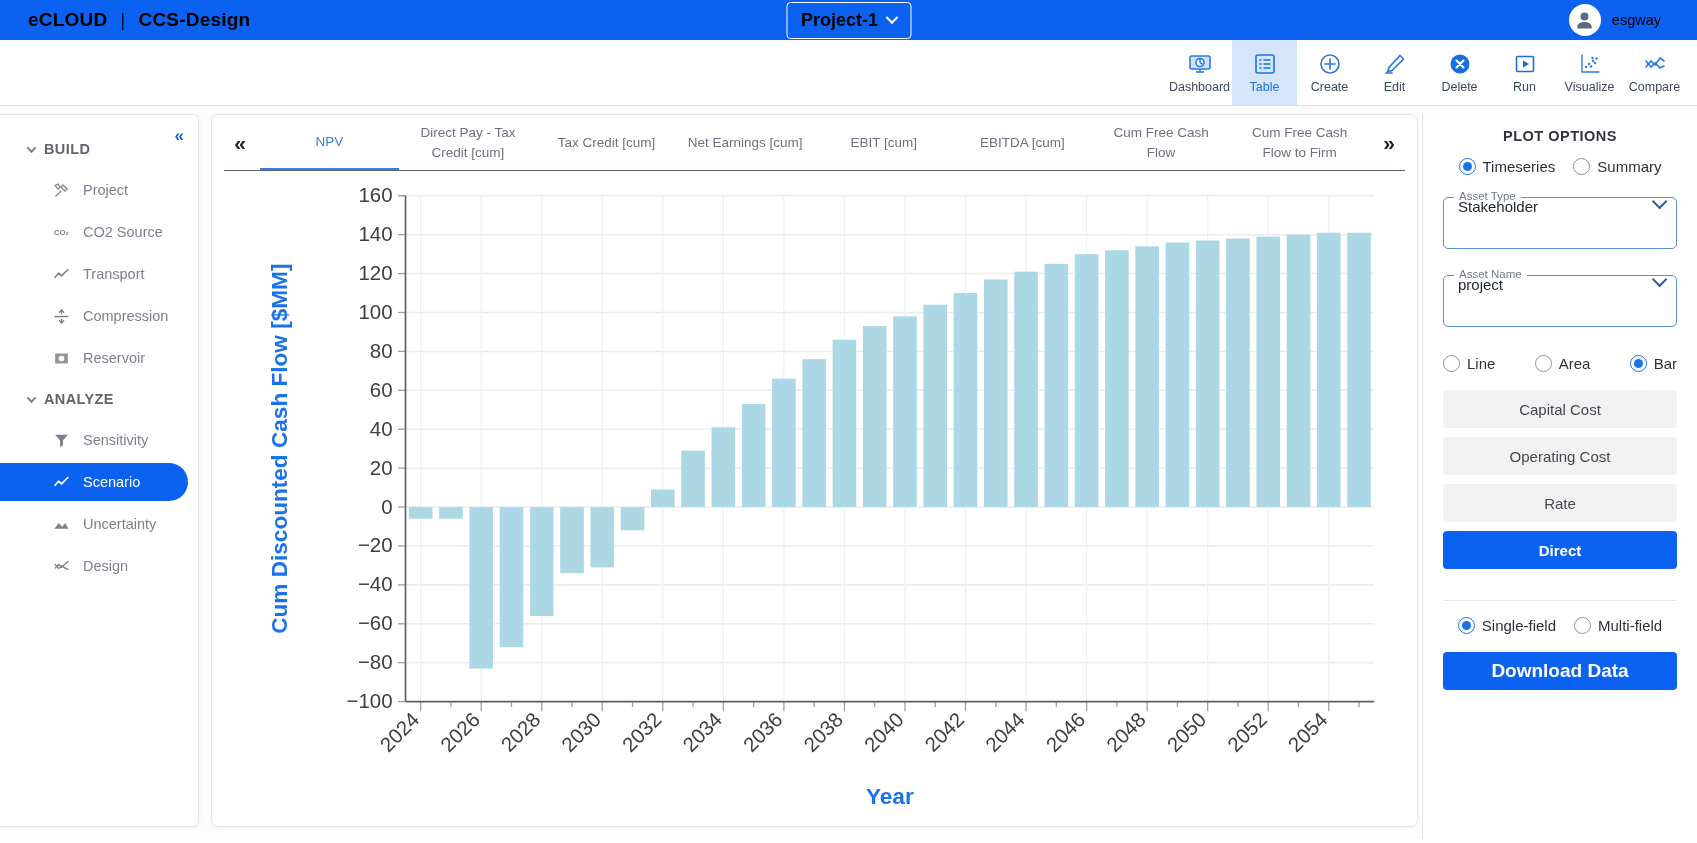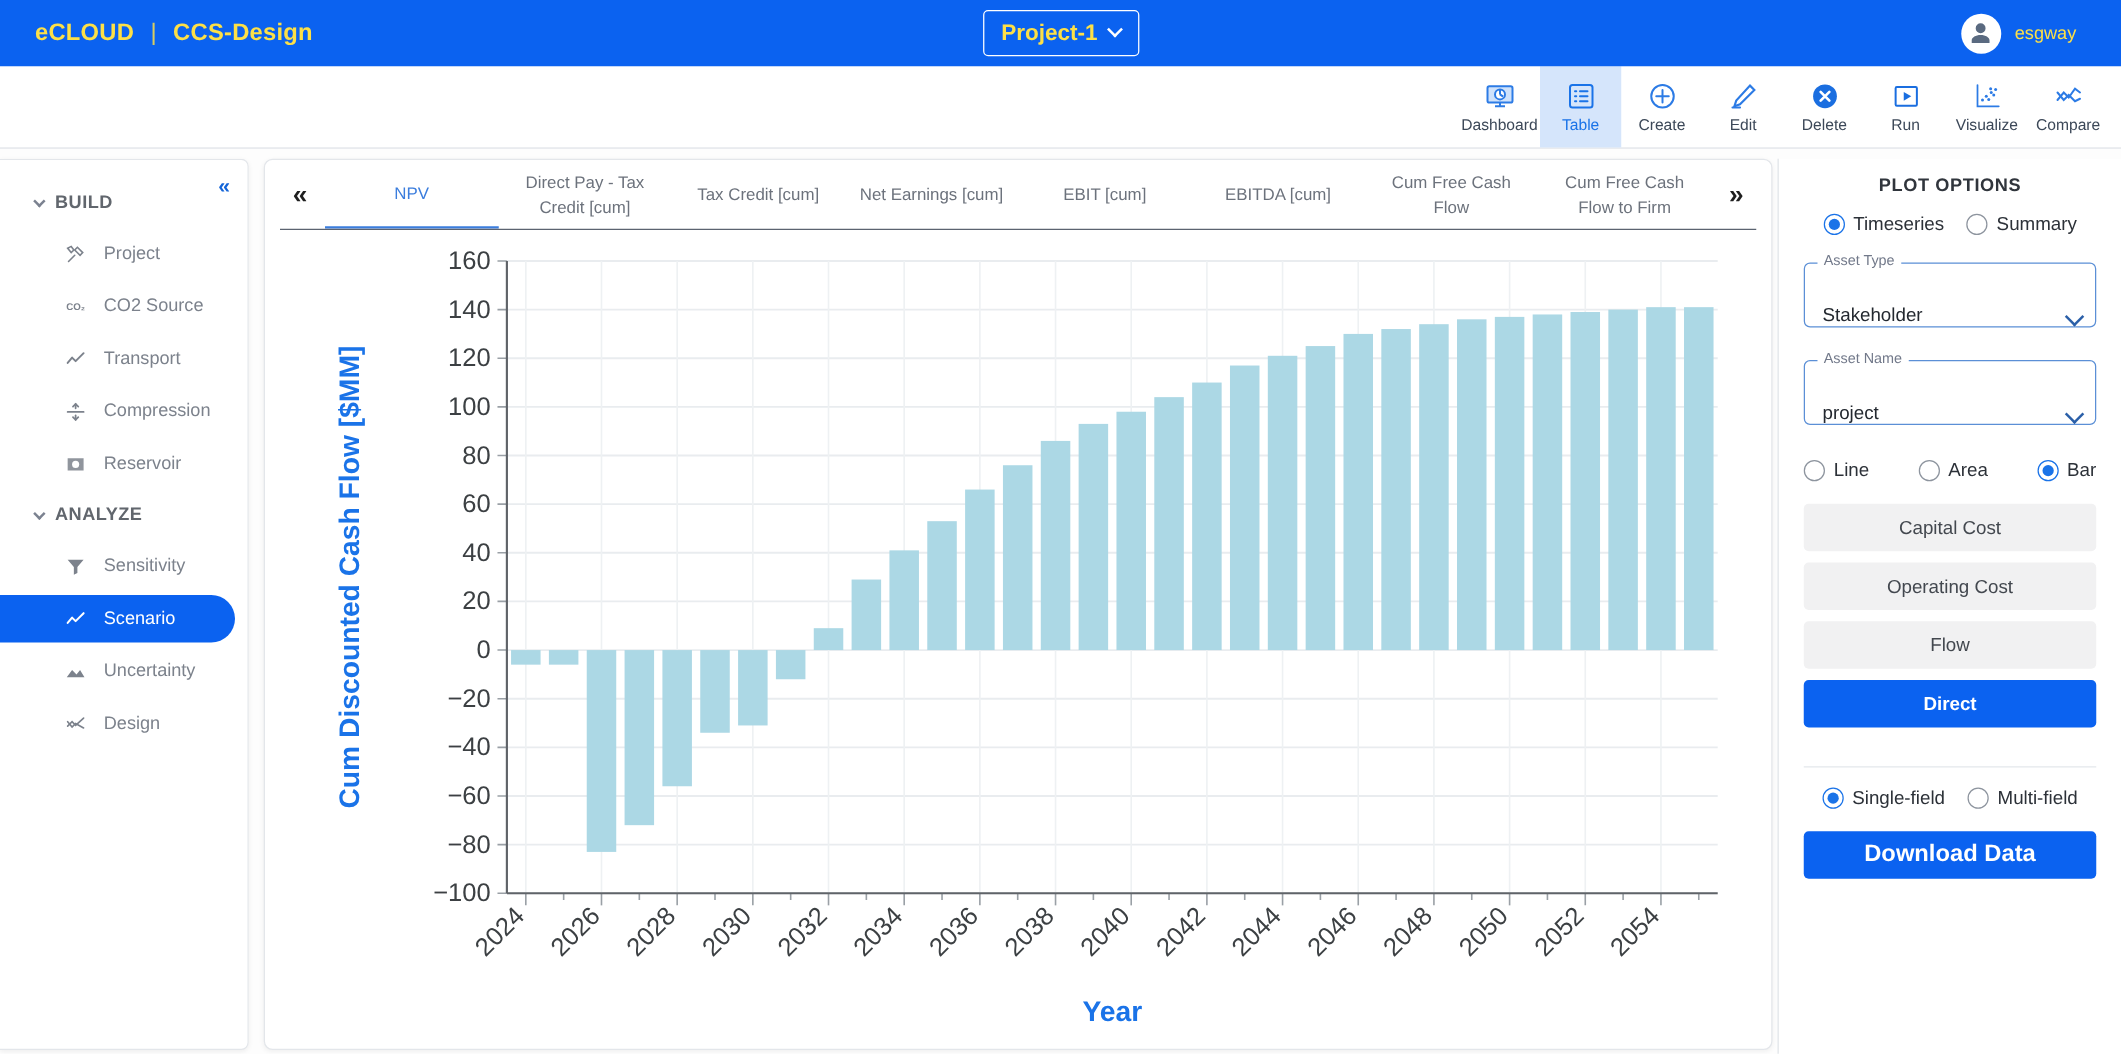--- a/index.html
+++ b/index.html
@@ -5,26 +5,26 @@
   * { box-sizing: border-box; margin: 0; padding: 0; }
   html, body {
     width: 1697px; height: 843px;
     font-family: "Liberation Sans", sans-serif;
     background: #ffffff;
     overflow: hidden;
   }
 
   
   .topbar {
-    height: 53px;
+    height: 40px;
     background: #0b62f0;
     display: flex;
     align-items: center;
     position: relative;
-    color: #fde047;
+    color: #000000;
   }
   .brand {
     margin-left: 28px;
     font-size: 19px;
     font-weight: 700;
     letter-spacing: .2px;
     display: flex;
     align-items: center;
     gap: 13px;
     white-space: nowrap;
@@ -146,21 +146,21 @@
     height: 38px;
     margin: 4px 10px 4px 0;
     padding-left: 52px;
     border-radius: 0 22px 22px 0;
     font-size: 14.5px;
     color: #7c828c;
     cursor: pointer;
   }
   .nav-item.active { background: #0b62f0; color: #fff; }
   .nav-item svg { width: 17px; height: 17px; flex-shrink: 0; }
-  .nav-item .ico { width: 18px; display:flex; align-items:center; }
+  .nav-item .ico { width: 18px; display:flex; align-items:center; justify-content:center; }
 
   
   .main {
     flex: 1;
     margin: 0 4px 12px 12px;
     background: #fff;
     border: 1px solid #e3e6ea;
     border-radius: 7px;
     box-shadow: 0 1px 4px rgba(0,0,0,.05);
     display: flex;
@@ -259,21 +259,21 @@
   .rb.on::after {
     content:""; width: 9px; height: 9px; border-radius: 50%;
     background: #1a73e8;
   }
   .field {
     position: relative;
     border: 1px solid #5b8fd6;
     border-radius: 5px;
     height: 52px;
     display: flex;
-    align-items: flex-end;
+    align-items: flex-start;
     padding: 0 14px;
     margin-bottom: 26px;
     cursor: pointer;
   }
   .field .legend {
     position: absolute;
     top: -8px; left: 10px;
     background: #fff;
     padding: 0 5px;
     font-size: 11.5px;
@@ -731,21 +731,21 @@
         <span>Area</span>
       </label>
       <label class="radio">
         <span class="rb on"></span>
         <span>Bar</span>
       </label>
     </div>
 
     <button class="catbtn">Capital Cost</button>
     <button class="catbtn">Operating Cost</button>
-    <button class="catbtn">Flow</button>
+    <button class="catbtn">Rate</button>
     <button class="catbtn primary">Direct</button>
 
     <div class="divider"></div>
 
     <div class="radio-row" style="margin-bottom:14px;">
       <label class="radio">
         <span class="rb on"></span>
         <span>Single-field</span>
       </label>
       <label class="radio">

